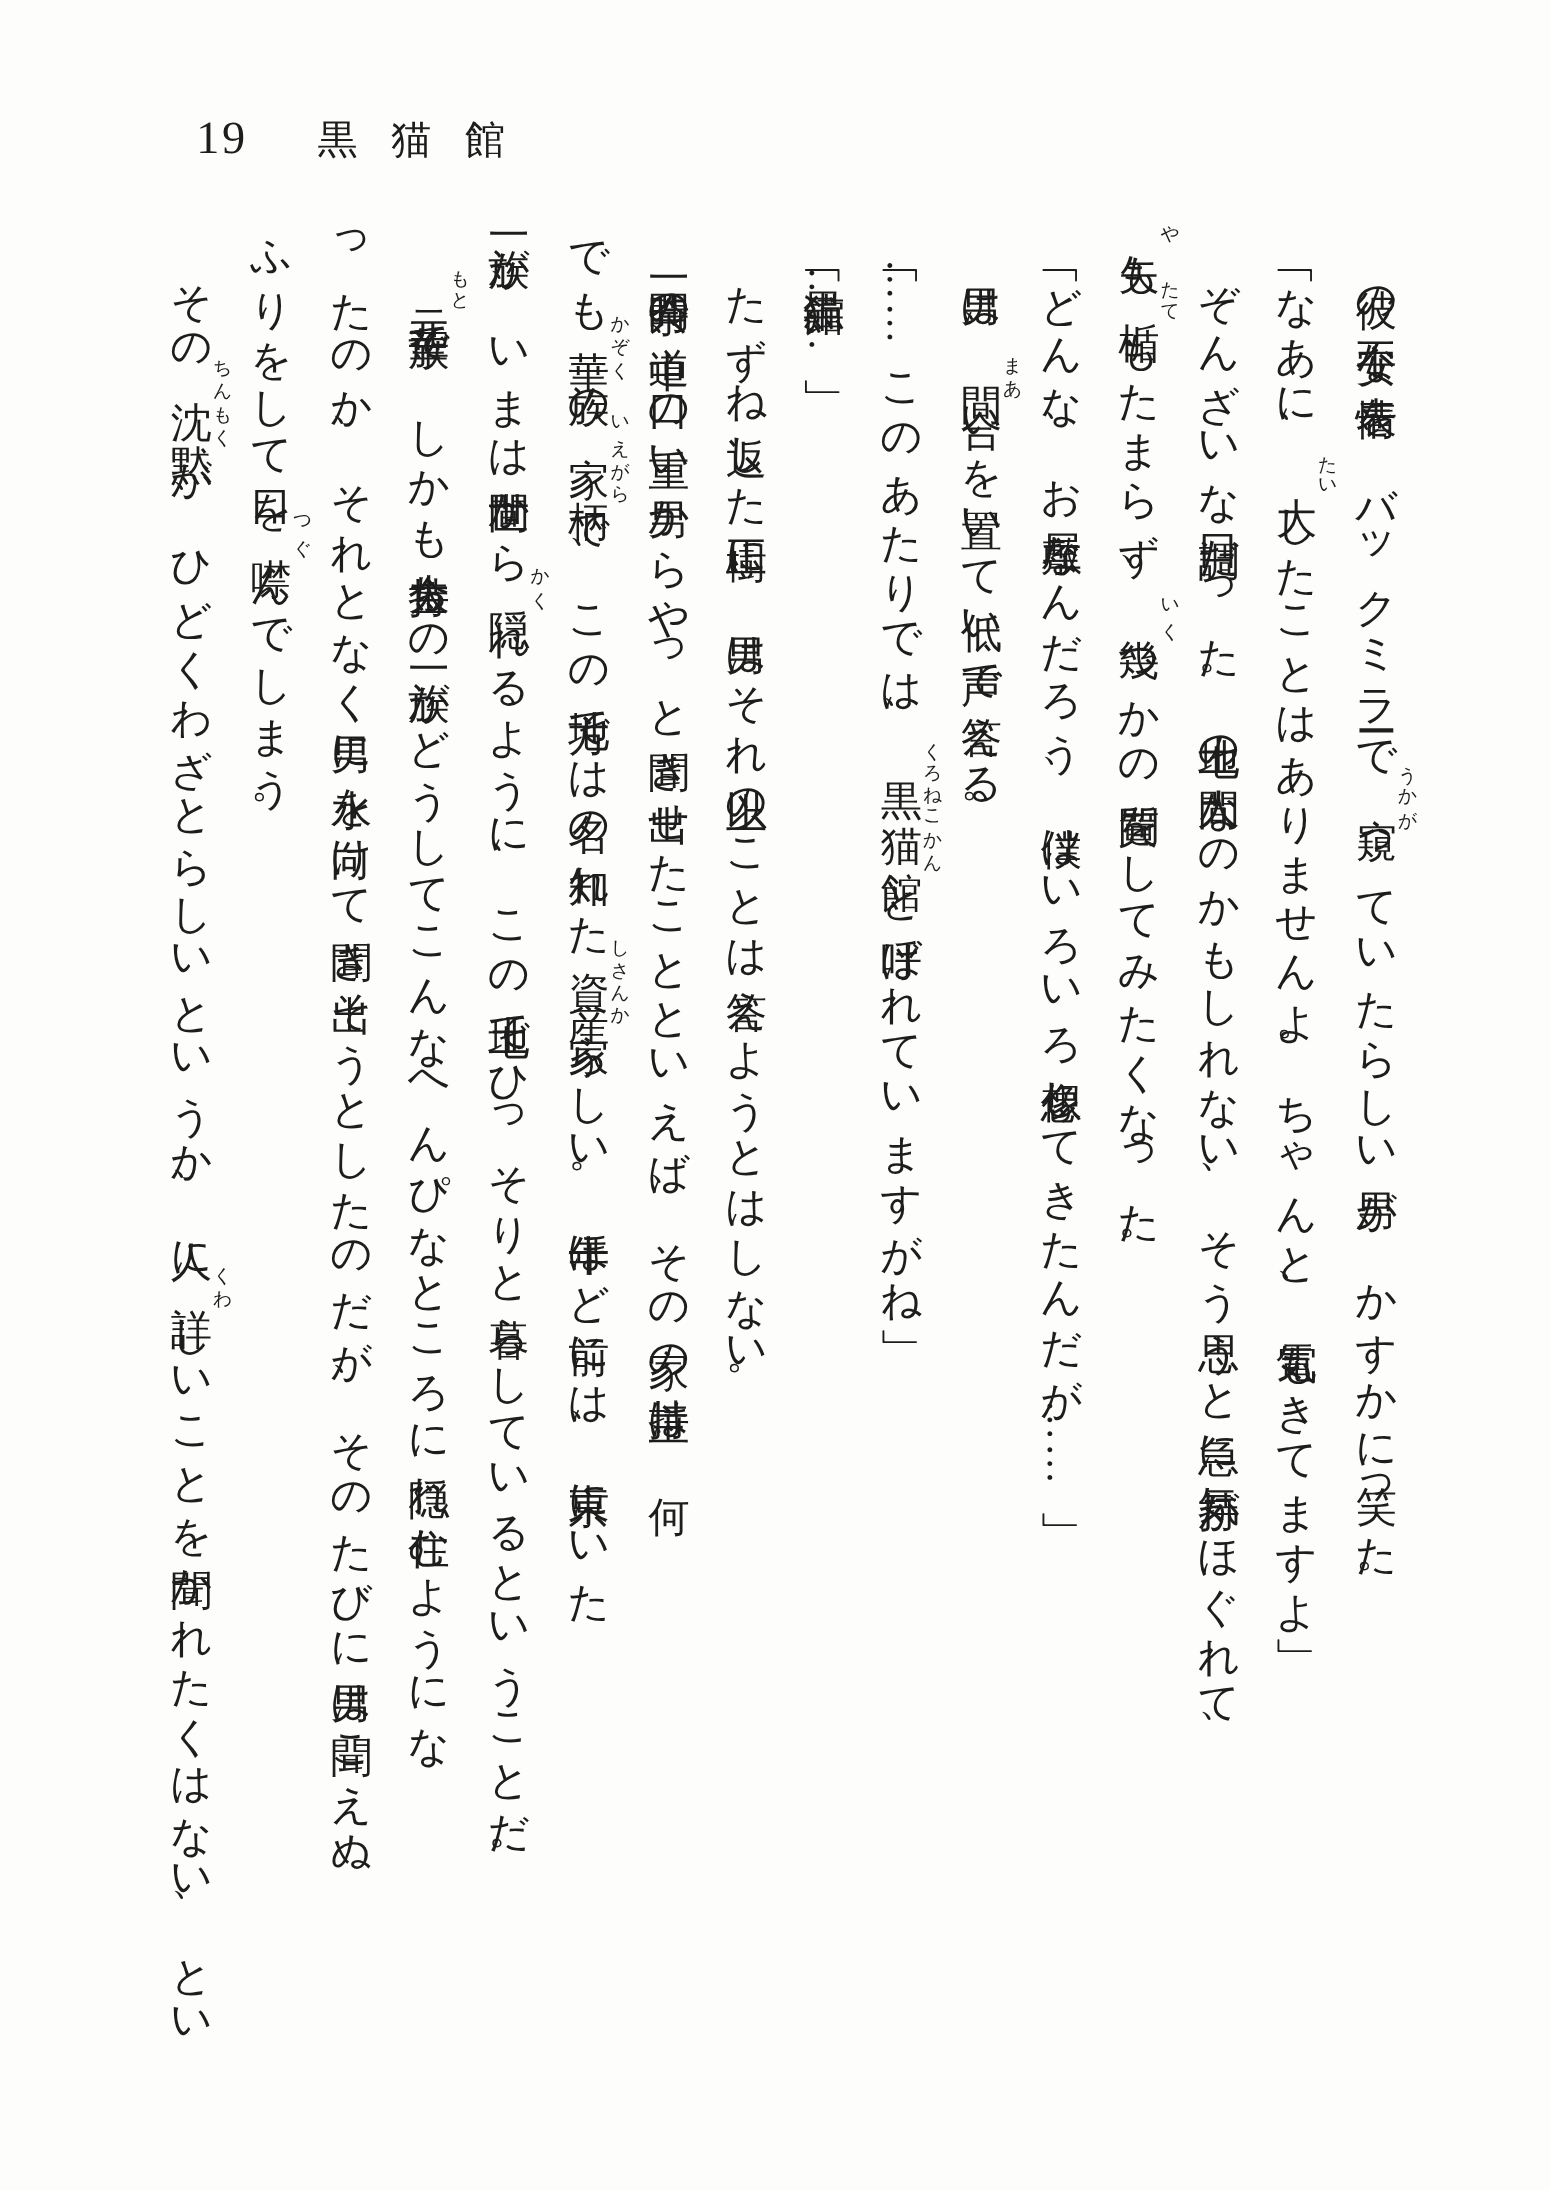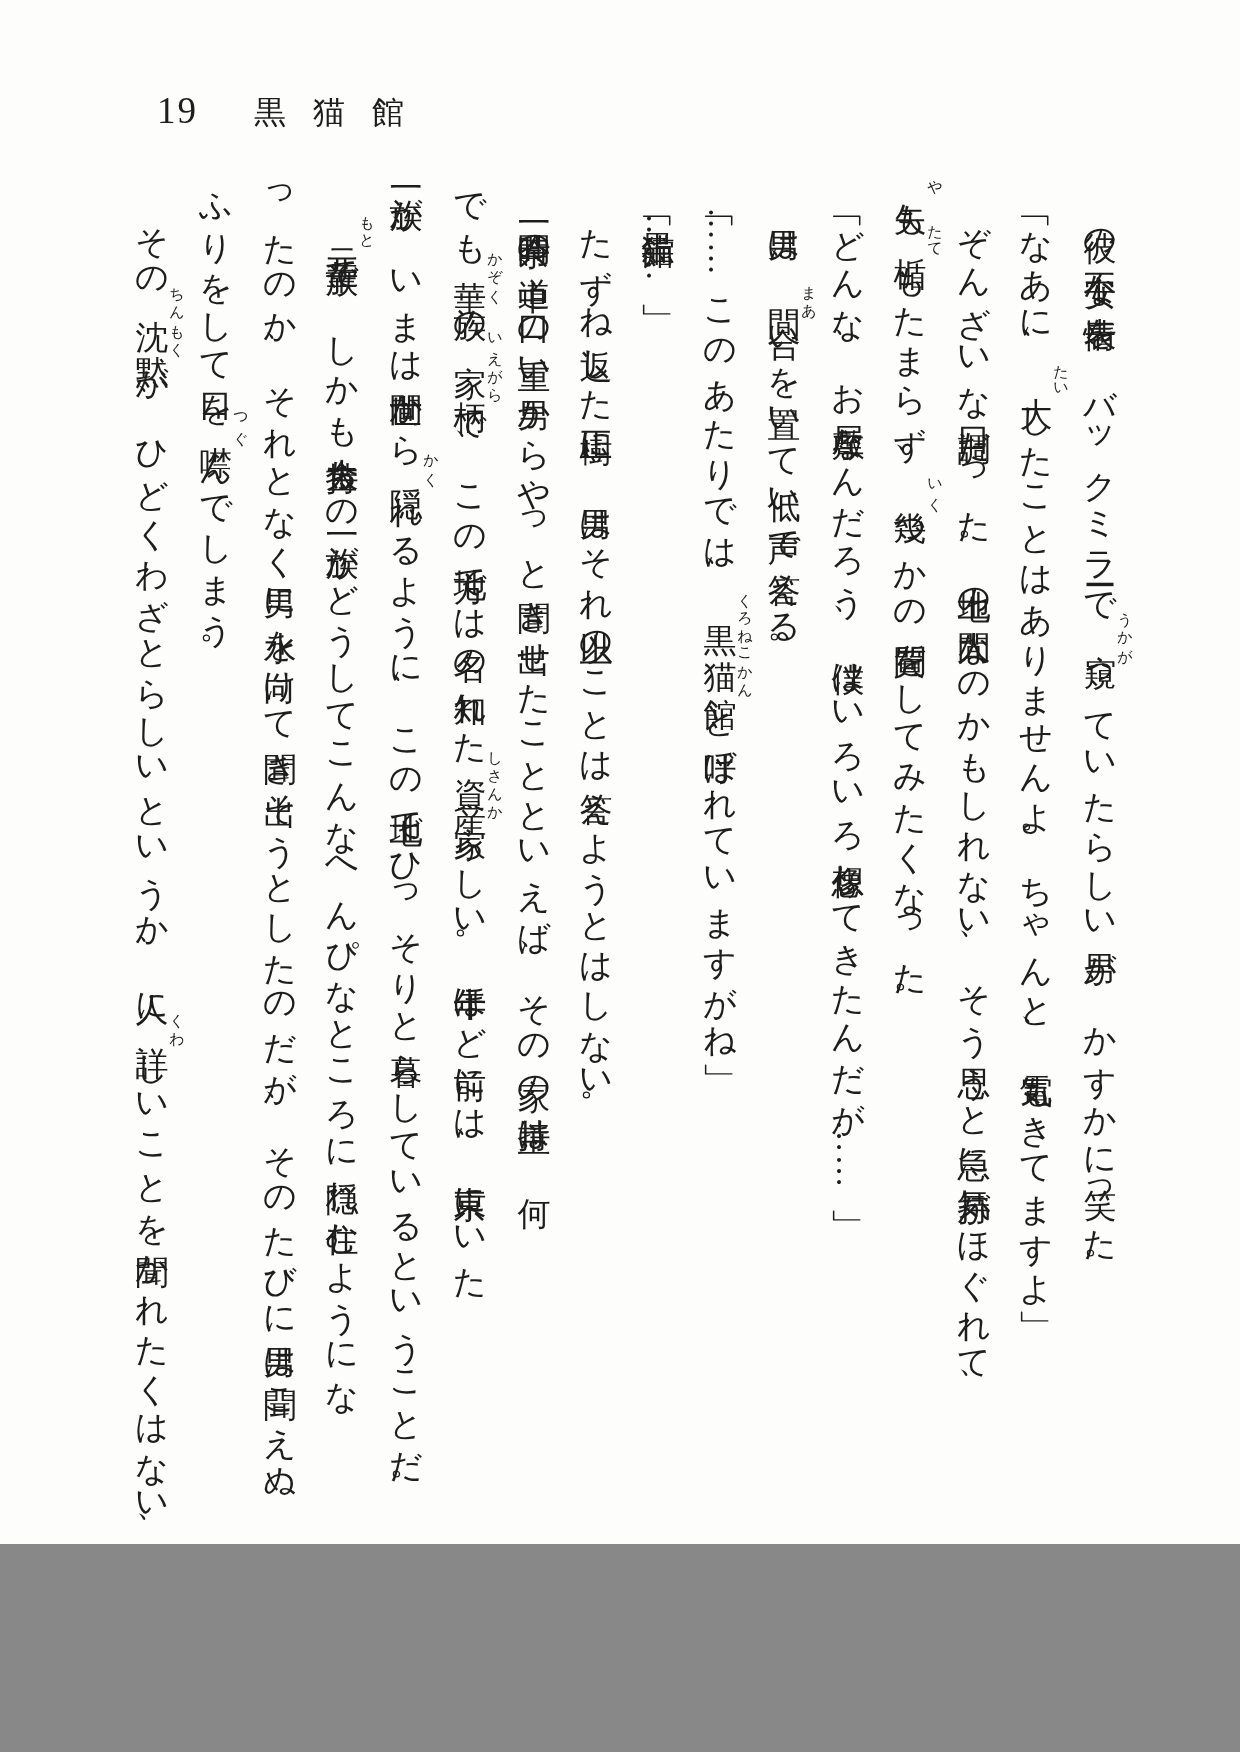--- a/index.html
+++ b/index.html
@@ -1,19 +1,19 @@
 <!DOCTYPE html>
 <html><head>
 <meta charset="utf-8">
 <style>
   html, body { margin: 0; padding: 0; background: #888; }
   .page {
     position: relative;
     width: 1240px;
-    height: 1544px;
+    height: 1752px;
     margin: 0 auto;
     background: #fdfdfb;
     color: #1d1d1d;
     font-family: "Liberation Serif", "DejaVu Serif", serif;
     overflow: hidden;
   }
   .header {
     position: absolute;
     left: 157px;
     top: 92px;

